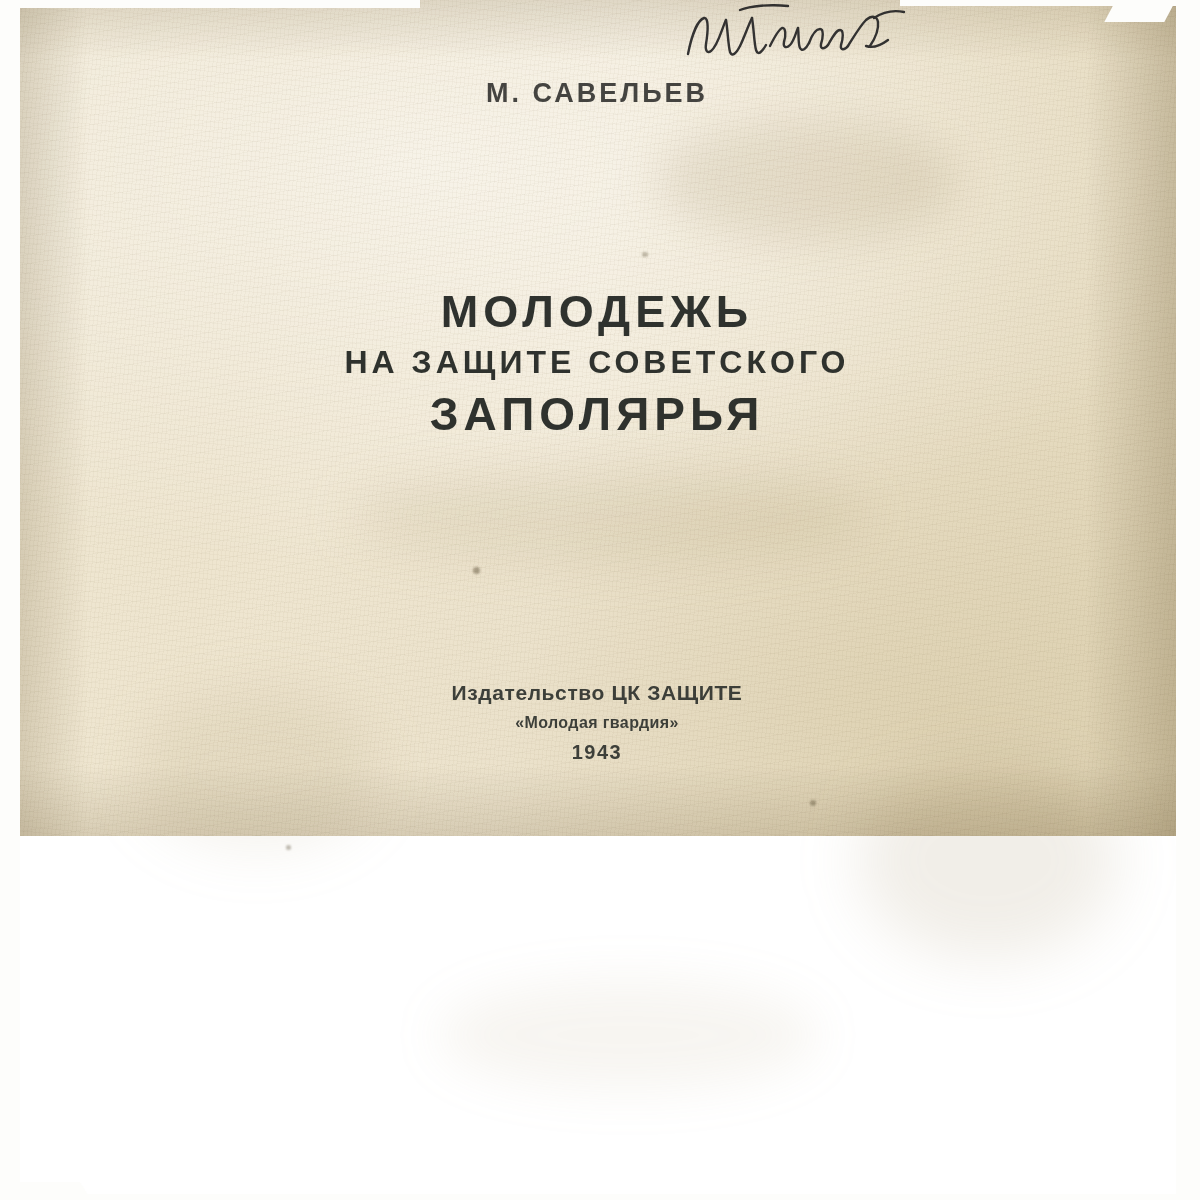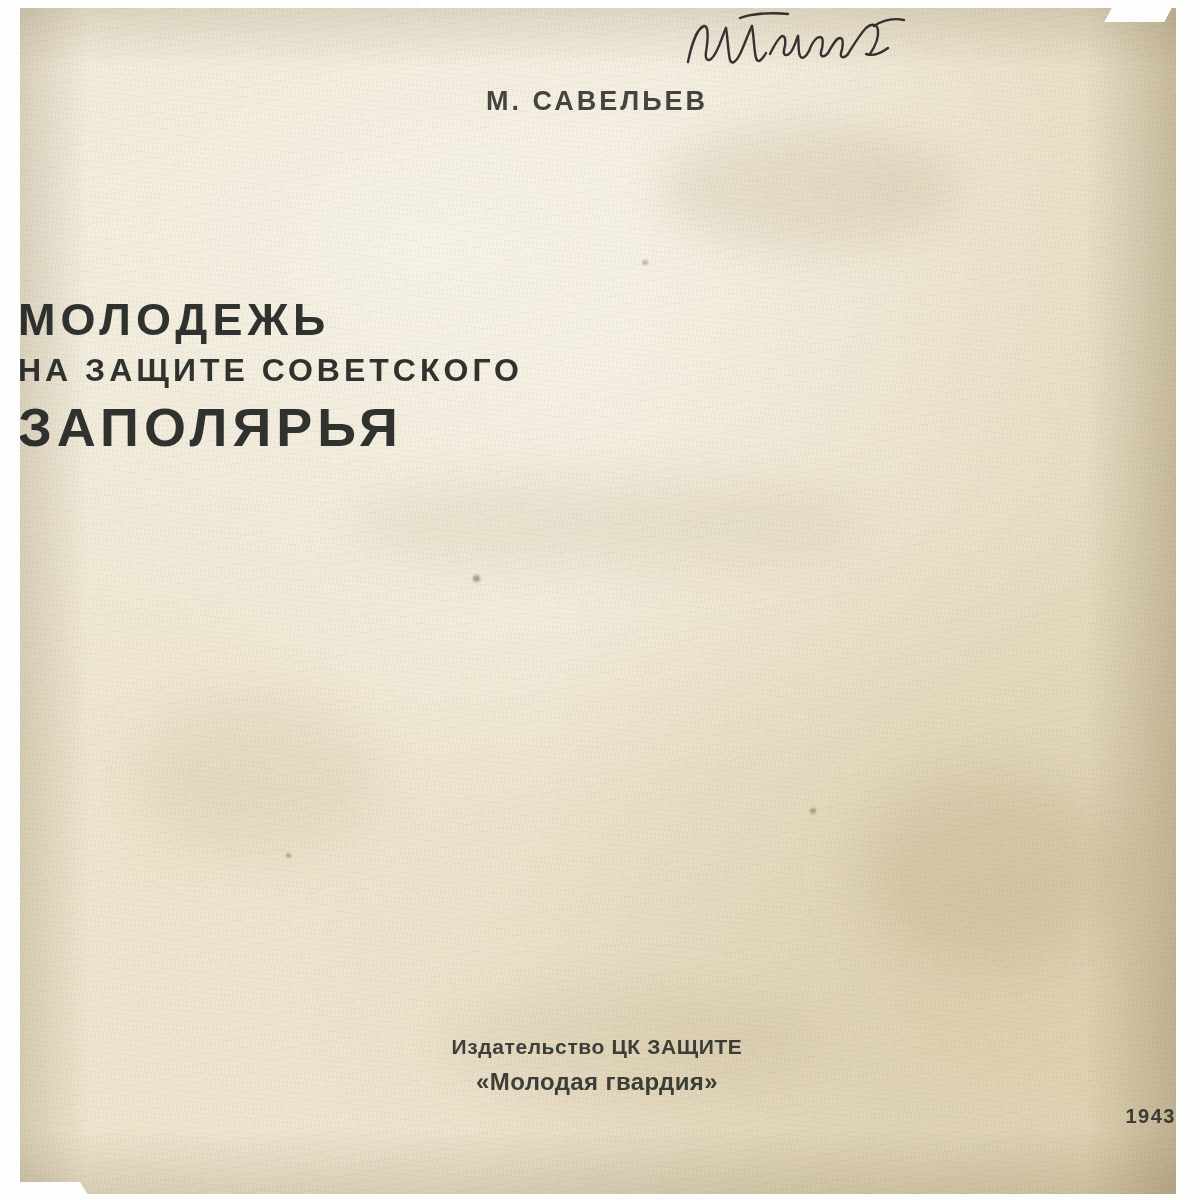--- a/index.html
+++ b/index.html
@@ -19,23 +19,23 @@
     position: relative;
     width: 1200px;
     height: 1200px;
     background: #ffffff;
   }
 
   
   #cover-sheet {
     position: absolute;
     left: 18px;
-    top: 8px;
+    top: 0;
     width: 1158px;
-    height: 1192px;
+    height: 836px;
     background:
       radial-gradient(ellipse 120% 80% at 35% 20%, rgba(255,255,255,0.50) 0%, rgba(255,255,255,0.0) 60%),
       radial-gradient(ellipse 90% 60% at 80% 85%, rgba(214,200,165,0.55) 0%, rgba(214,200,165,0) 70%),
       linear-gradient(100deg, #efe7d2 0%, #eee5cf 22%, #f1e9d6 48%, #e9dfc6 74%, #e3d8bb 100%);
     box-shadow: 0 0 0 0 rgba(0,0,0,0);
   }
 
   
   #paper-texture {
     position: absolute;
@@ -89,49 +89,50 @@
     letter-spacing: 3px;
     color: #2d2d2b;
     opacity: 0.88;
   }
 
   #title-block {
     position: absolute;
     left: 0;
     right: 0;
     top: 282px;
+    text-align: center;
   }
   .title-line {
     font-family: "Liberation Sans", sans-serif;
     font-weight: 700;
     color: #1f2320;
     letter-spacing: 2px;
     line-height: 1.32;
     opacity: 0.92;
   }
   #title-line-1 { font-size: 45px; letter-spacing: 5px; }
   #title-line-2 { font-size: 32px; letter-spacing: 4px; }
-  #title-line-3 { font-size: 54px; letter-spacing: 5px; }
+  #title-line-3 { font-size: 46px; letter-spacing: 5px; }
 
   #imprint {
     position: absolute;
     left: 0;
     right: 0;
     bottom: 72px;
     text-align: center;
   }
   .imprint-line {
     font-family: "Liberation Sans", sans-serif;
     font-weight: 700;
     color: #262a27;
     opacity: 0.88;
   }
   #publisher     { font-size: 21px; letter-spacing: 0.6px; margin-bottom: 9px; }
-  #series        { font-size: 24px; letter-spacing: 0.4px; margin-bottom: 9px; }
-  #year          { font-size: 20px; letter-spacing: 1.5px; text-align: right; }
+  #series        { font-size: 16px; letter-spacing: 0.4px; margin-bottom: 9px; }
+  #year          { font-size: 20px; letter-spacing: 1.5px; }
 
   
   #inscription {
     position: absolute;
     left: 660px;
     top: 2px;
     width: 240px;
     height: 70px;
   }
   #inscription svg { display: block; }

